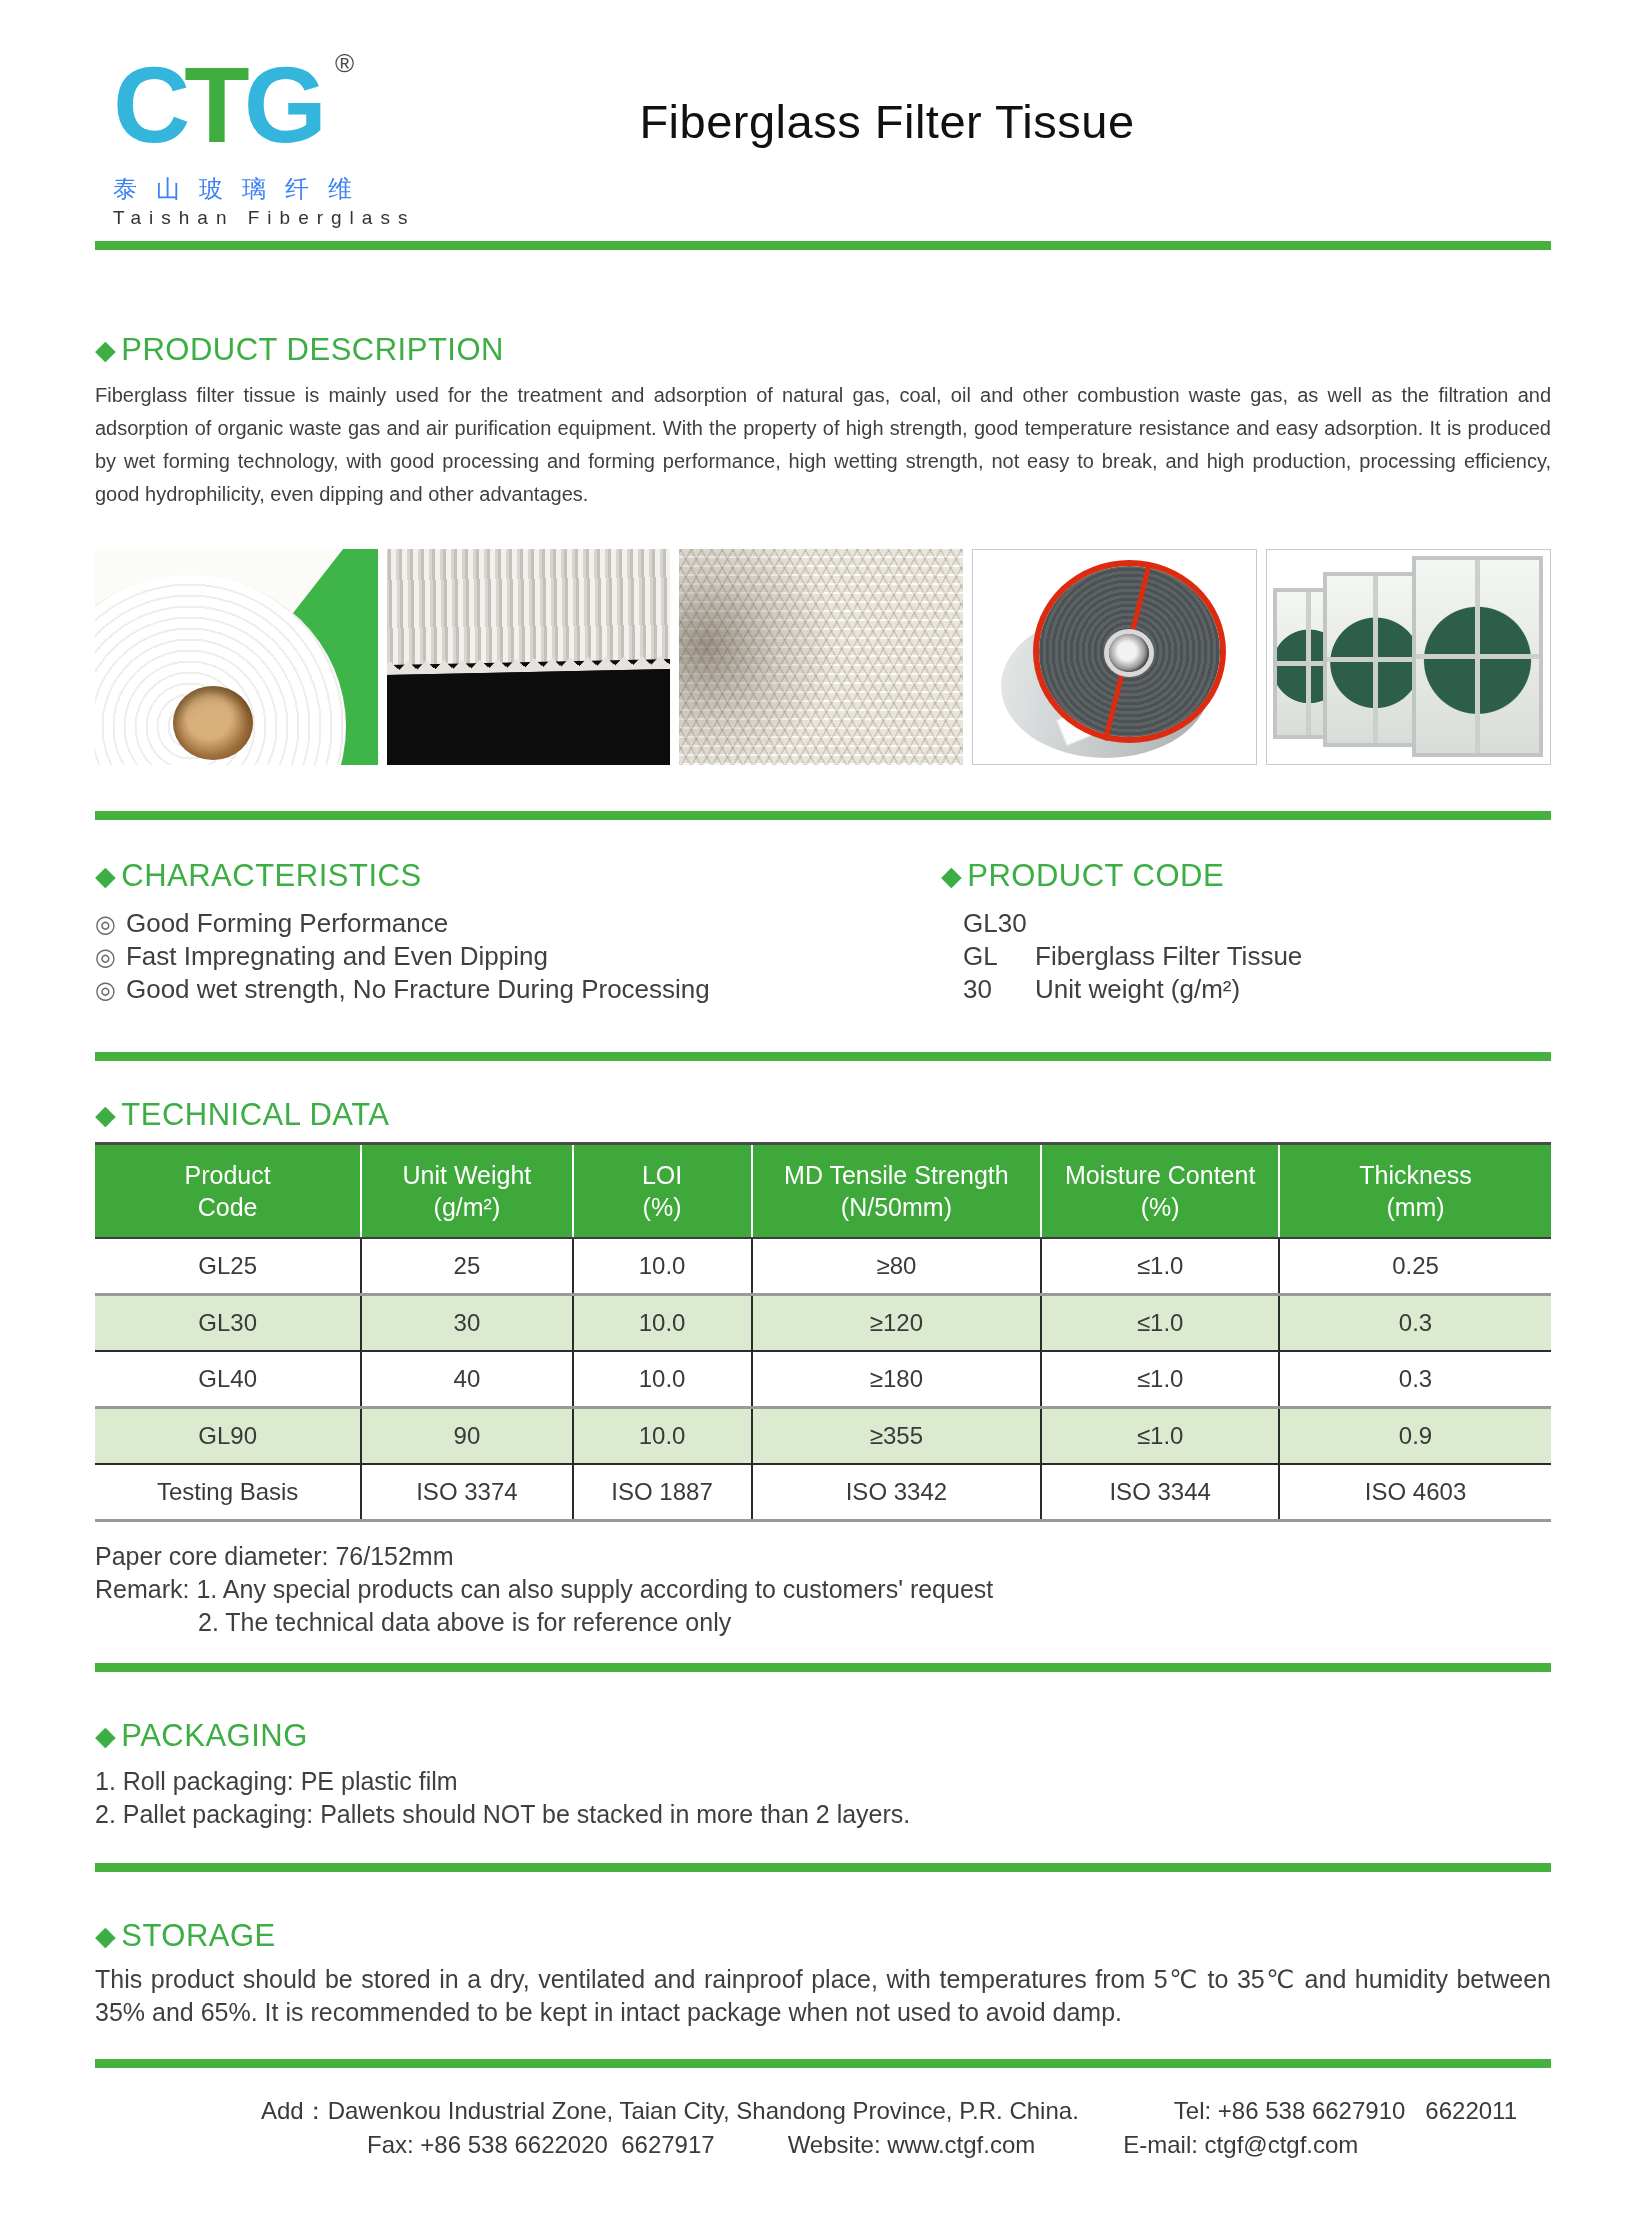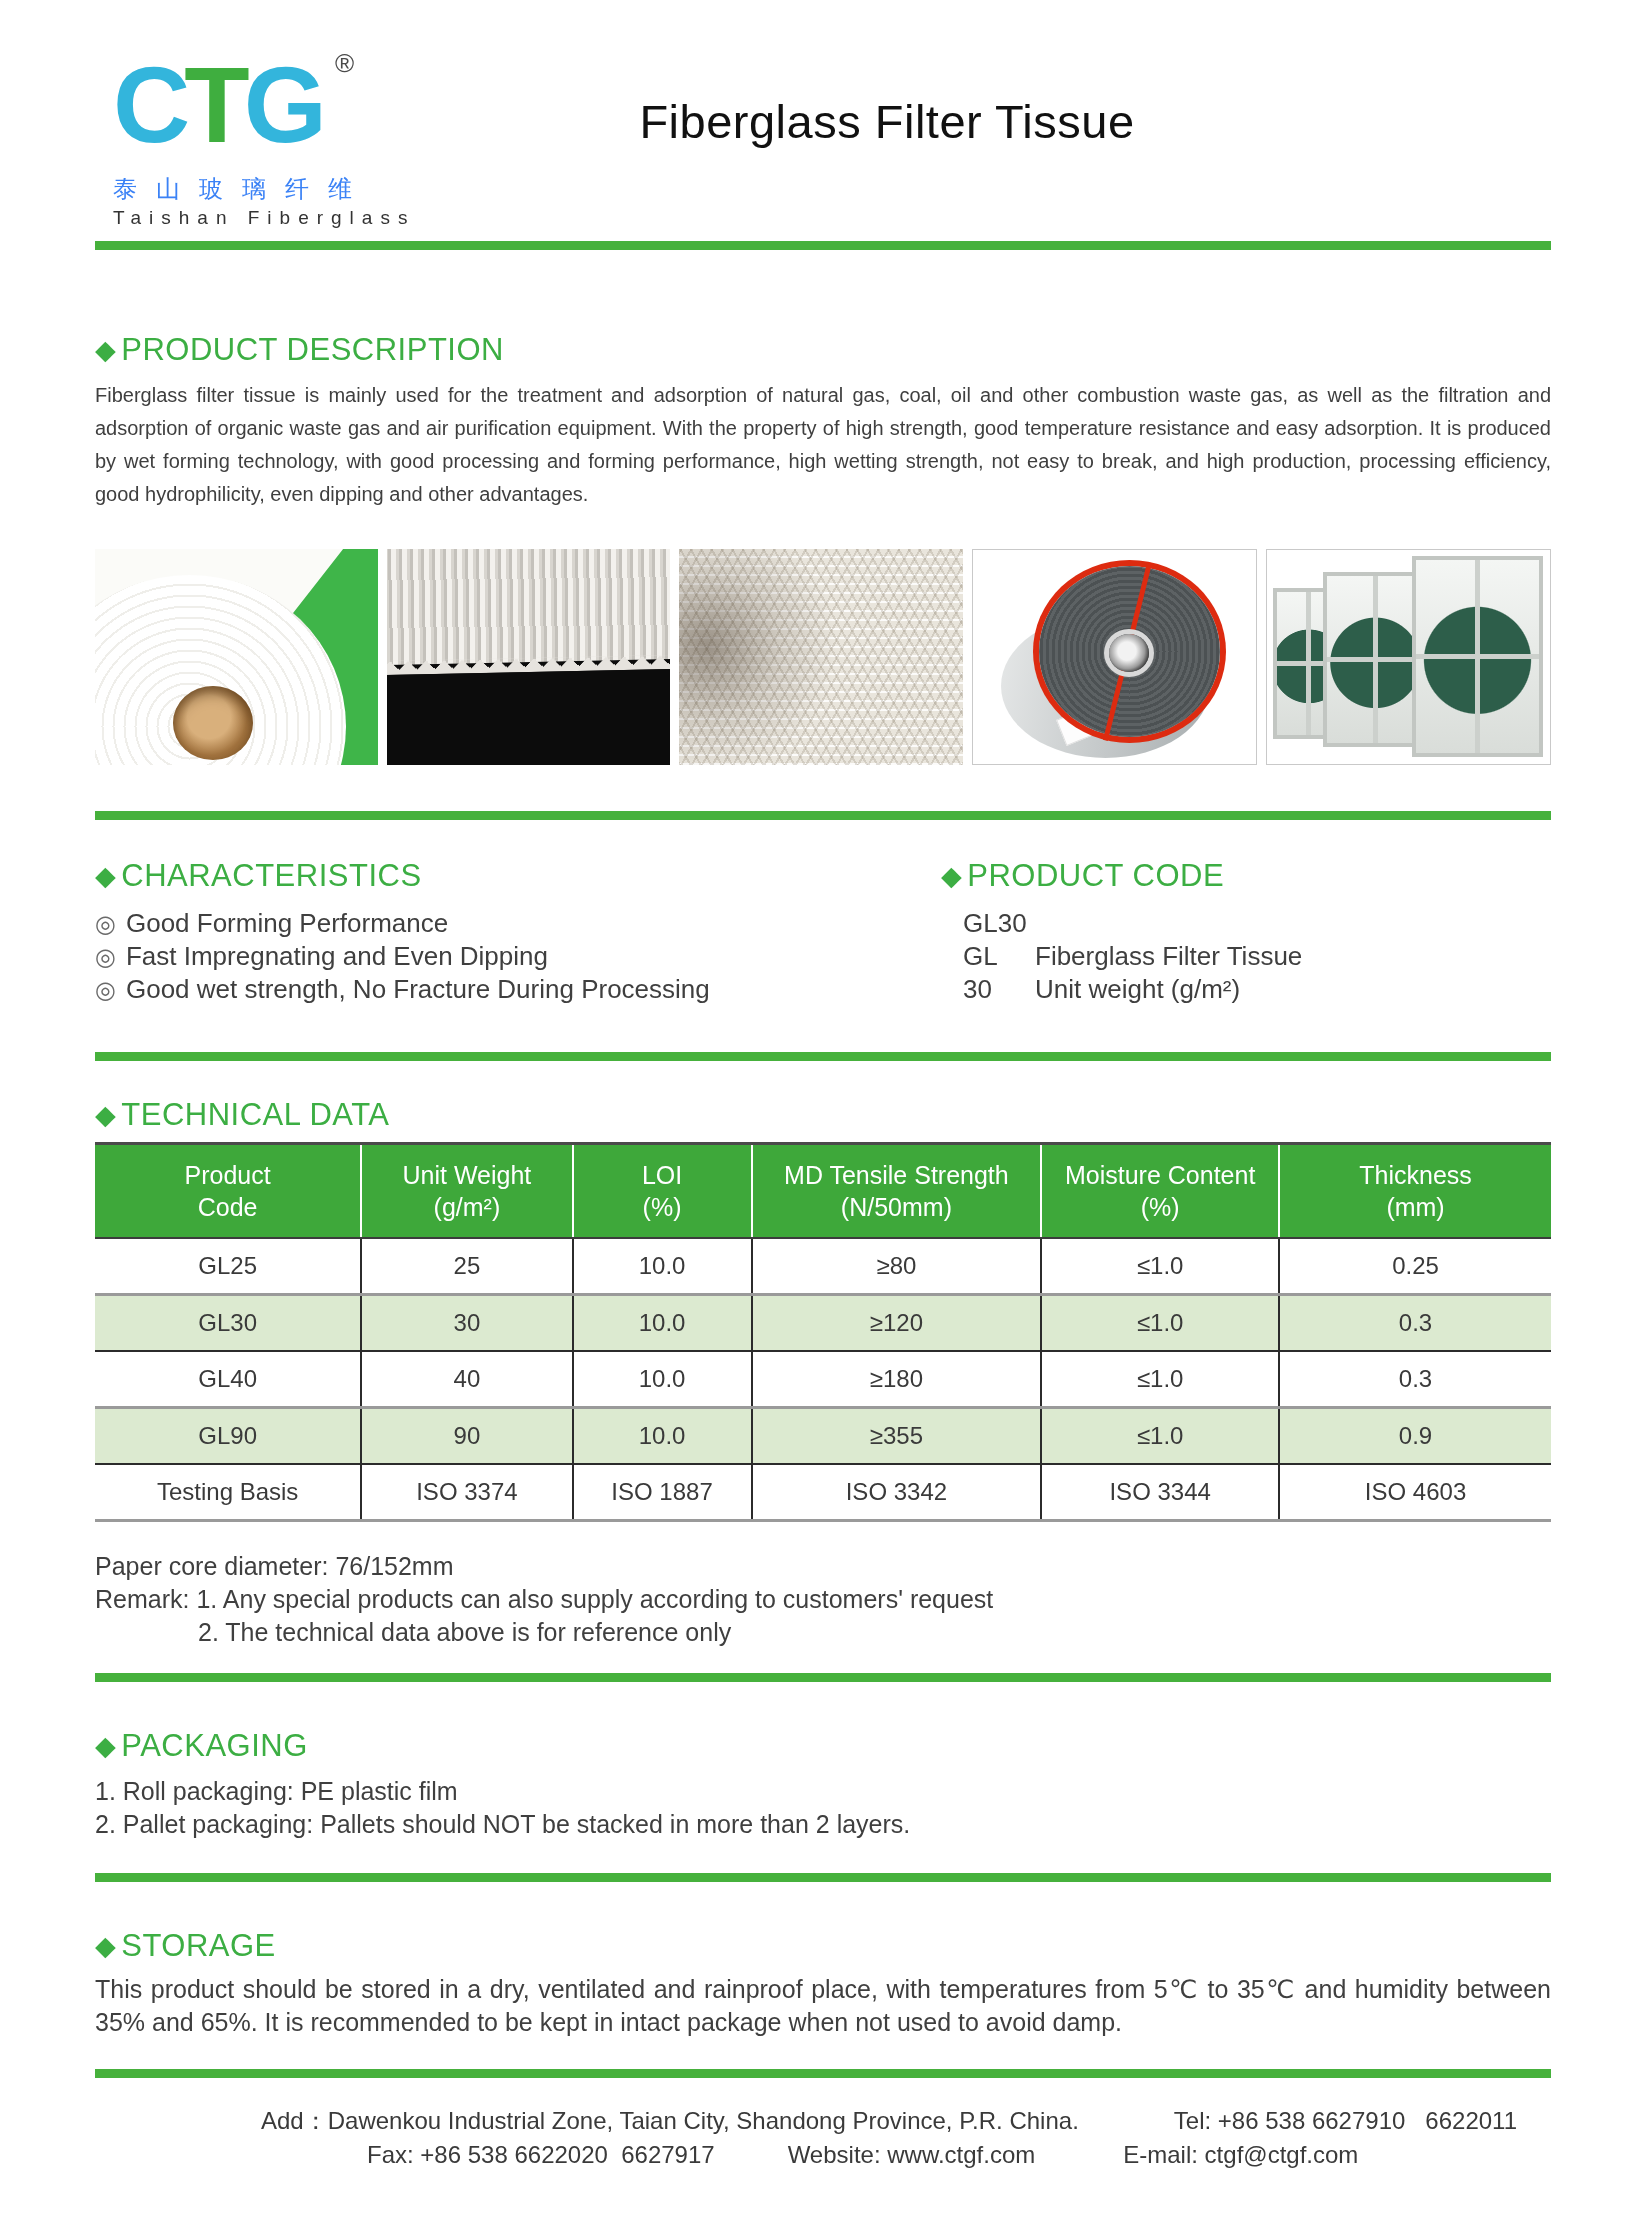--- a/index.html
+++ b/index.html
@@ -96,21 +96,21 @@
   table.tech th:first-child{border-left:none;text-align:center;}
   table.tech td{
     font-size:24px;color:#3a3a3a;text-align:center;padding:0 4px;height:54px;
     border-left:2px solid #2b2b2b;}
   table.tech td:first-child{border-left:none;}
   tr.r-alt td{background:#dcead0;}
   tr.sep-gray td{border-top:3px solid #9a9a9a;}
   tr.sep-dark td{border-top:2px solid #2b2b2b;}
   table.tech tr:last-child td{border-bottom:3px solid #9a9a9a;}
   .w1{width:18.4%;} .w2{width:14.4%;} .w3{width:12.1%;} .w4{width:20.0%;} .w5{width:16.3%;} .w6{width:18.8%;}
-  .notes{margin-top:28px;font-size:25px;line-height:33px;color:#3f3f3f;}
+  .notes{margin-top:18px;font-size:25px;line-height:33px;color:#3f3f3f;}
   .note-indent{padding-left:103px;}
   .div-after-notes{margin-top:24px;}
   
   .sec-pack{margin-top:48px;}
   .plist{margin-top:14px;font-size:25px;line-height:33px;color:#3f3f3f;}
   .div-after-pack{margin-top:32px;}
   .sec-store{margin-top:48px;}
   .store-body{margin-top:12px;font-size:25px;line-height:33px;text-align:justify;color:#3f3f3f;}
   .div-after-store{margin-top:30px;}
   

